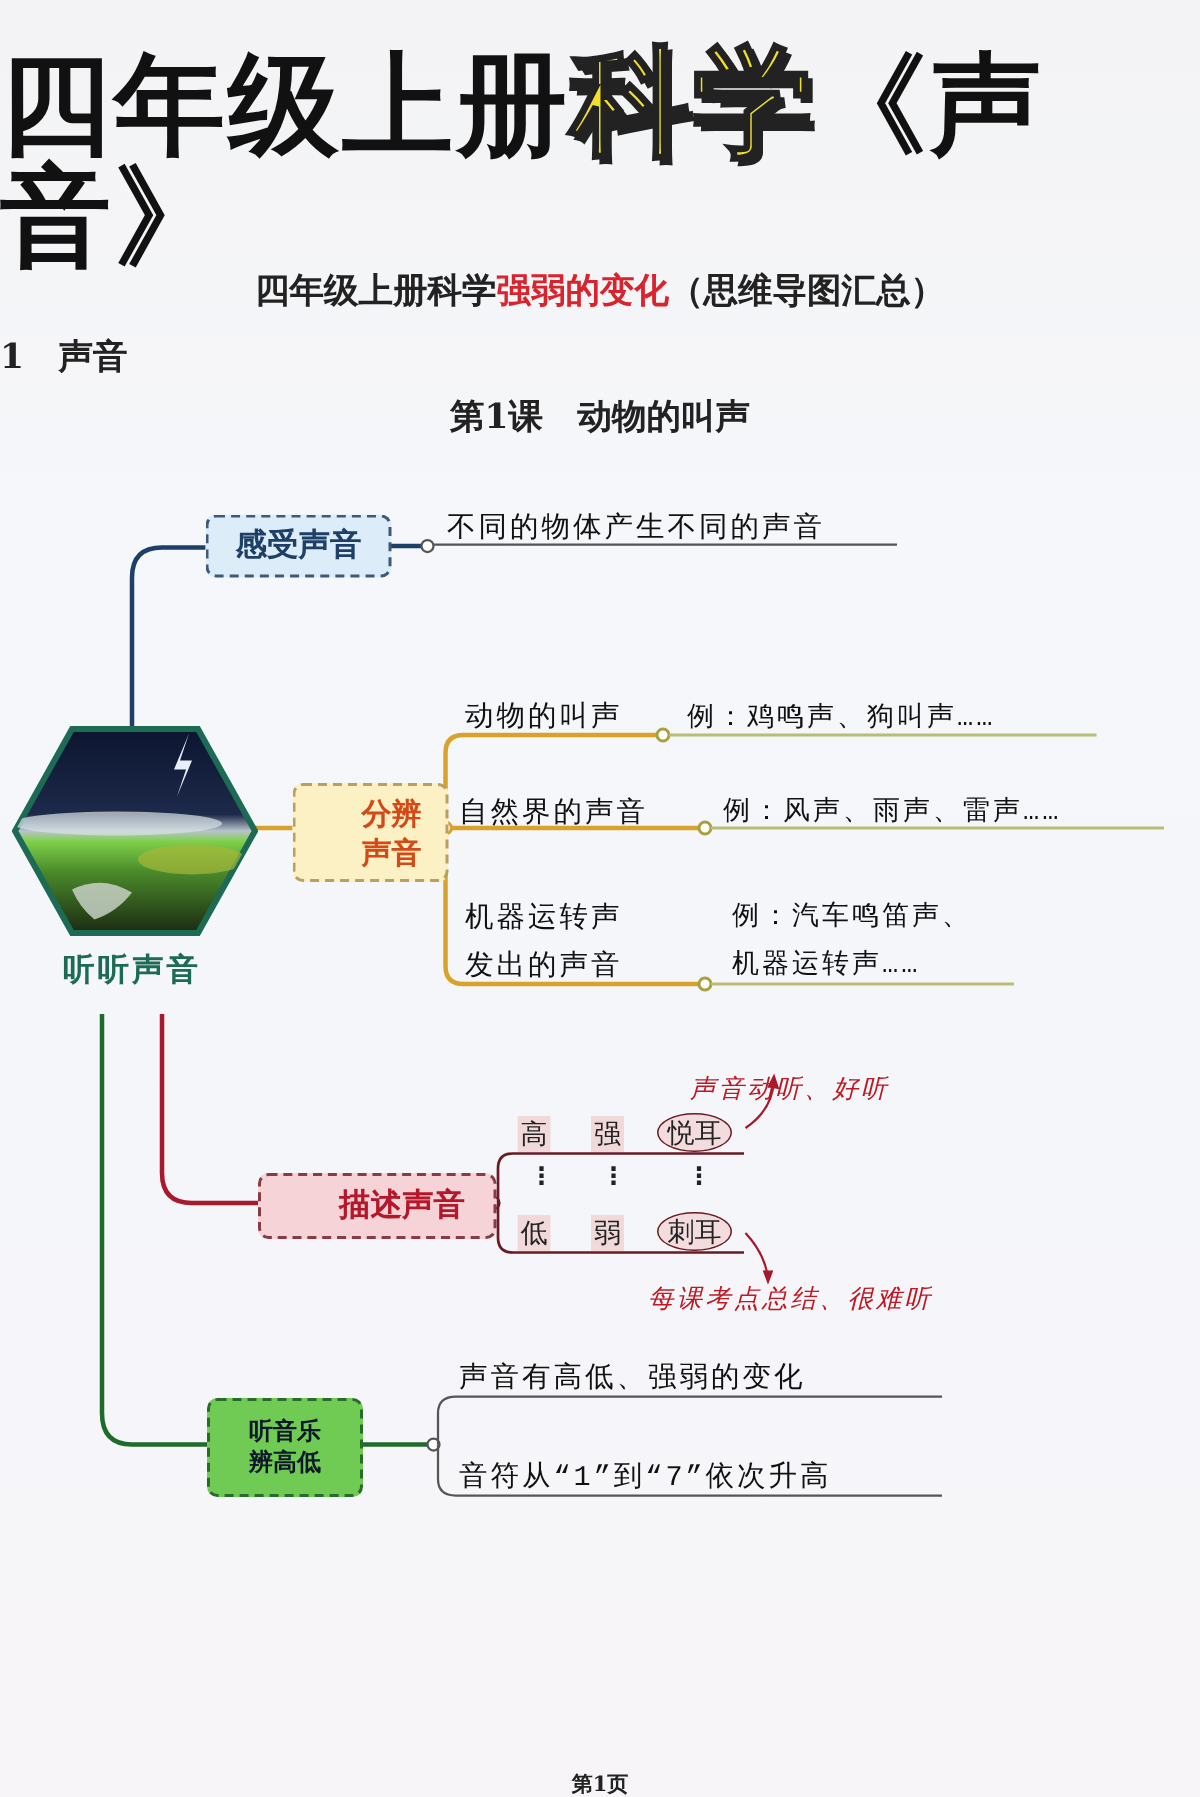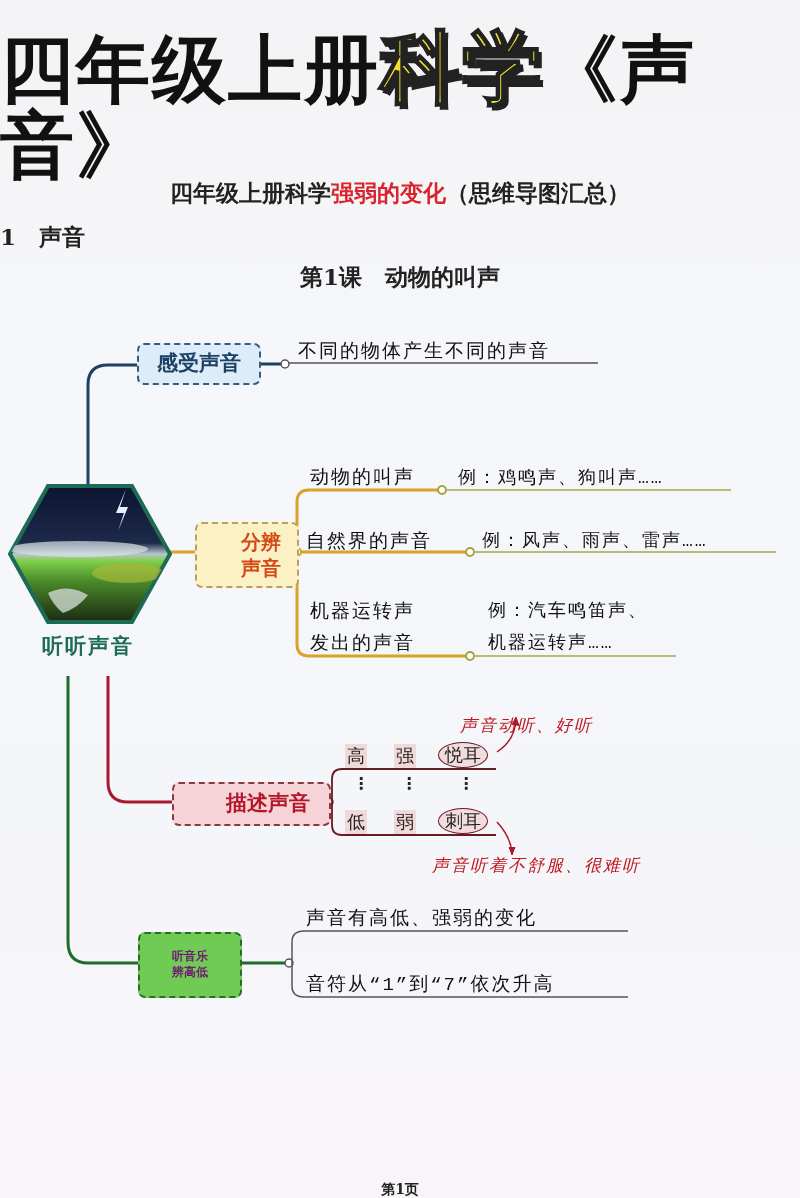--- a/index.html
+++ b/index.html
@@ -14,21 +14,21 @@
        font-family:"DejaVu Serif",serif;}
   .sub1 .red{color:#d9232d;}
   .sub2{left:0;top:222px;width:684px;font-size:23px;font-weight:bold;font-family:"DejaVu Serif",serif;}
   .sub3{left:0;top:262px;width:800px;text-align:center;font-size:23px;font-weight:bold;font-family:"DejaVu Serif",serif;}
   svg.lines{left:0;top:0;}
   .node{display:flex;align-items:center;justify-content:center;text-align:center;
         border:2px dashed #555;border-radius:7px;font-weight:bold;font-size:21px;line-height:1.3;}
   .n-blue{left:137px;top:343px;width:120px;height:38px;background:#dcecf8;color:#1e3f66;border-color:#3c5a7a;}
   .n-yellow{left:195px;top:522px;width:72px;height:62px;background:#fbf1c4;color:#d44a17;border-color:#b9a060;font-size:20px;padding-left:28px;}
   .n-red{left:172px;top:782px;width:122px;height:40px;background:#f6d3d6;color:#b5162a;border-color:#8a3a44;padding-left:33px;}
-  .n-green{left:138px;top:932px;width:100px;height:62px;background:#6fcb53;color:#701a75;border-color:#2b6a2a;font-size:12px;}
+  .n-green{left:138px;top:932px;width:100px;height:62px;background:#6fcb53;color:#0f172a;border-color:#2b6a2a;font-size:16px;}
   .leaf{font-size:19px;font-family:Liberation Mono, monospace;color:#111;white-space:nowrap;letter-spacing:2px;}
   .leaf-sm{font-size:18px;}
   .red-note{font-size:17px;color:#c01822;font-family:"DejaVu Serif",serif;font-style:italic;white-space:nowrap;letter-spacing:2px;}
   .cell{font-size:18px;font-family:"DejaVu Serif",serif;background:#f1d9da;padding:0 2px;}
   .oval{font-size:18px;font-family:"DejaVu Serif",serif;border:1.5px solid #6a1a22;border-radius:50%;
         padding:0 6px;background:#f3dcdd;}
   .dots{font-size:16px;font-weight:bold;line-height:8px;width:10px;text-align:center;}
   .center-label{left:18px;top:632px;width:140px;text-align:center;font-size:21px;font-weight:bold;
         color:#1d6a55;letter-spacing:2px;}
   .page-num{left:0;top:1181px;width:800px;text-align:center;font-size:14px;font-weight:bold;font-family:"DejaVu Serif",serif;}
@@ -132,21 +132,21 @@
 <div class="abs red-note" style="left:460px;top:674px;margin-top:40px;">声音动听、好听</div>
 <span class="abs cell" style="left:345px;top:744px;">高</span>
 <span class="abs cell" style="left:394px;top:744px;">强</span>
 <span class="abs oval" style="left:438px;top:742px;">悦耳</span>
 <span class="abs dots" style="left:353px;top:780px;">⋮</span>
 <span class="abs dots" style="left:401px;top:780px;">⋮</span>
 <span class="abs dots" style="left:458px;top:780px;">⋮</span>
 <span class="abs cell" style="left:345px;top:810px;">低</span>
 <span class="abs cell" style="left:394px;top:810px;">弱</span>
 <span class="abs oval" style="left:438px;top:808px;">刺耳</span>
-<div class="abs red-note" style="left:432px;top:854px;">声音听着不舒服、很难听</div>
+<div class="abs red-note" style="left:432px;top:854px;">每课考点总结、很难听</div>
 
 <div class="abs node n-green">
   <div>
     <div>听音乐</div>
     <div>辨高低</div>
   </div>
 </div>
 <div class="abs leaf" style="left:306px;top:905px;">声音有高低、强弱的变化</div>
 <div class="abs leaf" style="left:306px;top:971px;">音符从“1”到“7”依次升高</div>
 

